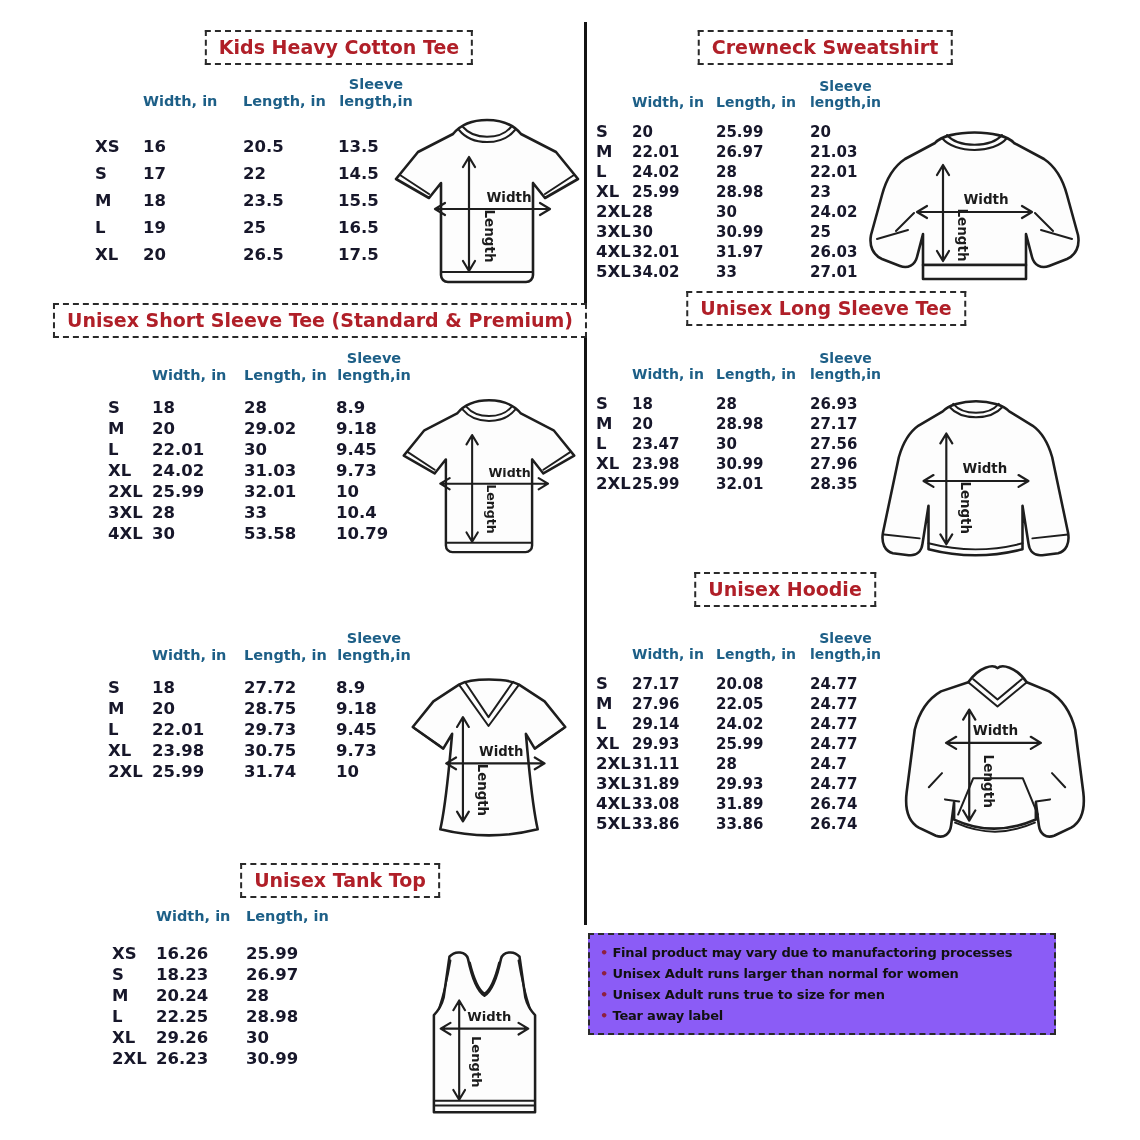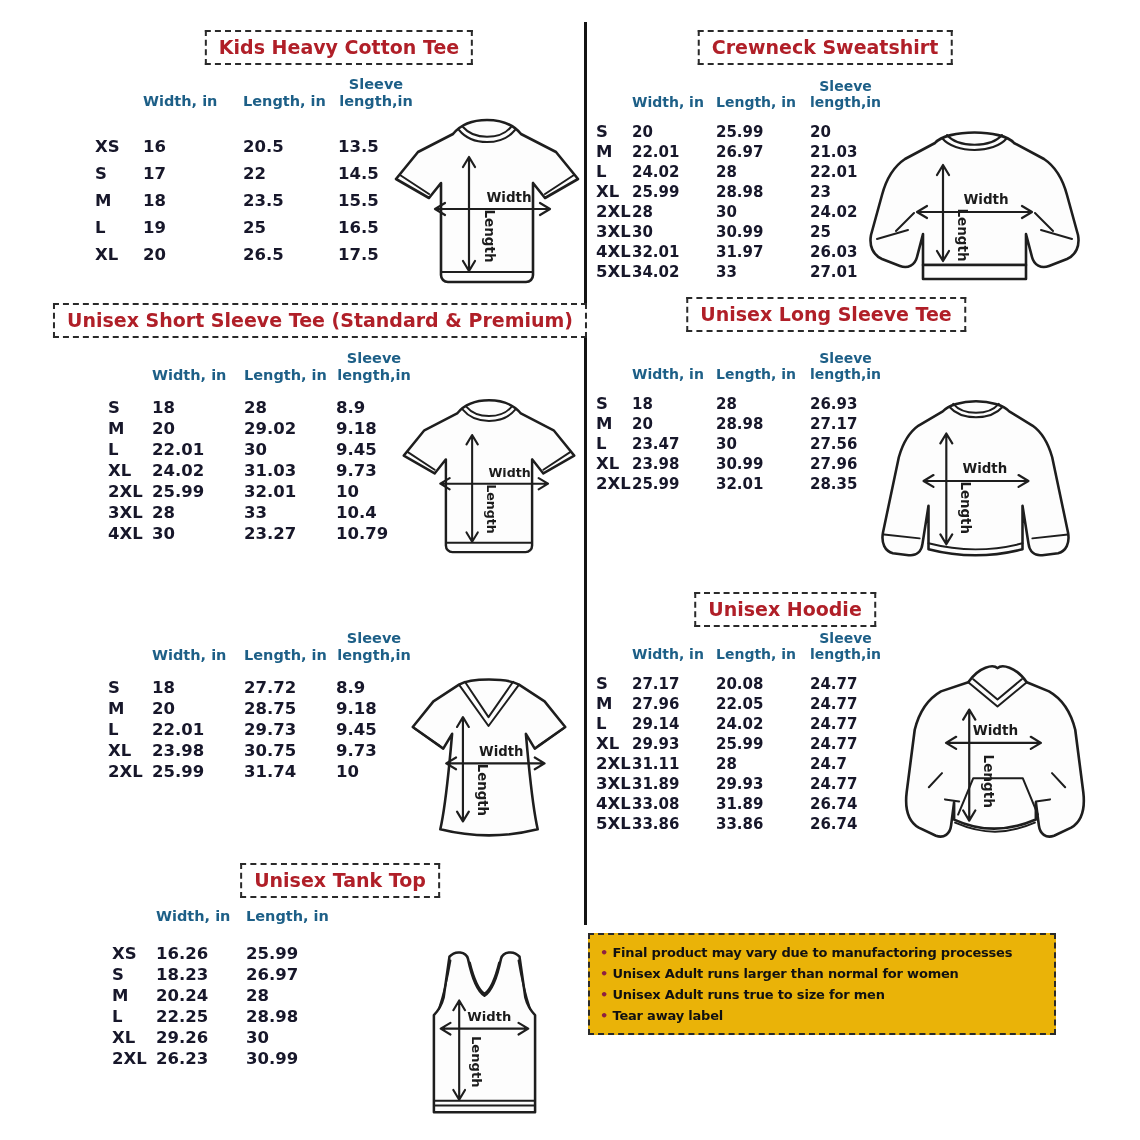--- a/index.html
+++ b/index.html
@@ -70,21 +70,21 @@
   svg.garment path{stroke:var(--line);stroke-linejoin:round;stroke-linecap:round;fill:none;}
   svg.garment path.body{fill:#fdfdfd;stroke-width:2.6;}
   svg.garment path.detail{stroke-width:2;}
   svg.garment path.arrow{stroke-width:2.2;}
   svg.garment text{fill:#1c1c1c;font-weight:bold;font-size:13.5px;font-family:"DejaVu Sans","Liberation Sans",sans-serif;}
 
   .notes-box{
     position:absolute;
     border:2px dashed #2a2a2a;
     padding:7px 10px;
-    background:#eab308;
+    background:#8b5cf6;
   }
   .notes-box ul{list-style:none;}
   .notes-box li{
     font-size:13px;font-weight:bold;color:#111;line-height:21px;
     letter-spacing:-0.2px;white-space:nowrap;
   }
   .notes-box li::before{content:"• ";color:#8e2040;}
 </style>
 </head>
 <body>
@@ -268,38 +268,38 @@
         </tr>
         <tr>
           <td class="size-cell">3XL</td>
           <td class="val-cell">28</td>
           <td class="val-cell">33</td>
           <td class="val-cell">10.4</td>
         </tr>
         <tr>
           <td class="size-cell">4XL</td>
           <td class="val-cell">30</td>
-          <td class="val-cell">23.27</td>
+          <td class="val-cell">53.58</td>
           <td class="val-cell">10.79</td>
         </tr>
       </tbody>
     </table>
   <svg class="garment" style="left:400px;top:392px;" width="178" height="175" viewBox="0 0 190 185">
     <path class="body" d="M61,22 C70,11 83,8 95,8 C107,8 120,11 129,22 L164,40 L186,67 L153,86 L141,71 L141,163 C141,167 138,170 134,170 L56,170 C52,170 49,167 49,163 L49,71 L37,86 L4,67 L26,40 Z"></path>
     <path class="detail" d="M67,18 C80,34 110,34 123,18"></path>
     <path class="detail" d="M71,15 C82,28 108,28 119,15"></path>
     <path class="detail" d="M49,160 L141,160"></path>
     <path class="detail" d="M153,82 L182,63 M37,82 L8,63"></path>
     <path class="arrow" d="M44,97 L157,97 M53,91 L43,97 L53,103 M148,91 L158,97 L148,103"></path>
     <path class="arrow" d="M77,46 L77,158 M71,55 L77,45 L83,55 M71,149 L77,159 L83,149"></path>
     <text x="117" y="90" text-anchor="middle">Width</text>
     <text x="93" y="124" text-anchor="middle" transform="rotate(90 93 124)">Length</text>
   </svg>
 
-  <div class="title-box" style="left:826px;top:297px;text-align:right;">Unisex Long Sleeve Tee</div>
+  <div class="title-box" style="left:826px;top:291px;text-align:right;">Unisex Long Sleeve Tee</div>
   <table class="size-table t-right" style="left:596px;top:350px;">
       <thead>
         <tr>
           <th></th>
           <th>Width, in</th>
           <th>Length, in</th>
           <th class="two-line">Sleeve
 length,in</th>
         </tr>
       </thead>
@@ -395,21 +395,21 @@
     <path class="body" d="M62,20 C74,13 111,13 123,20 L149,37 L170,63 L139,85 L130,70 C133,105 137,145 142,167 C110,175 75,175 43,167 C48,145 52,105 55,70 L46,85 L15,63 L36,37 Z"></path>
     <path class="detail" d="M62,20 L92,62 L123,20"></path>
     <path class="detail" d="M68,17 L92,53 L117,17"></path>
     <path class="detail" d="M42,82 L16,64 M143,82 L169,64"></path>
     <path class="arrow" d="M50,100 L148,100 M59,94 L49,100 L59,106 M139,94 L149,100 L139,106"></path>
     <path class="arrow" d="M66,54 L66,158 M60,63 L66,53 L72,63 M60,149 L66,159 L72,149"></path>
     <text x="105" y="92" text-anchor="middle">Width</text>
     <text x="81" y="127" text-anchor="middle" transform="rotate(90 81 127)">Length</text>
   </svg>
 
-  <div class="title-box" style="left:785px;top:592px;">Unisex Hoodie</div>
+  <div class="title-box" style="left:785px;top:572px;">Unisex Hoodie</div>
   <table class="size-table t-right" style="left:596px;top:630px;">
       <thead>
         <tr>
           <th></th>
           <th>Width, in</th>
           <th>Length, in</th>
           <th class="two-line">Sleeve
 length,in</th>
         </tr>
       </thead>

